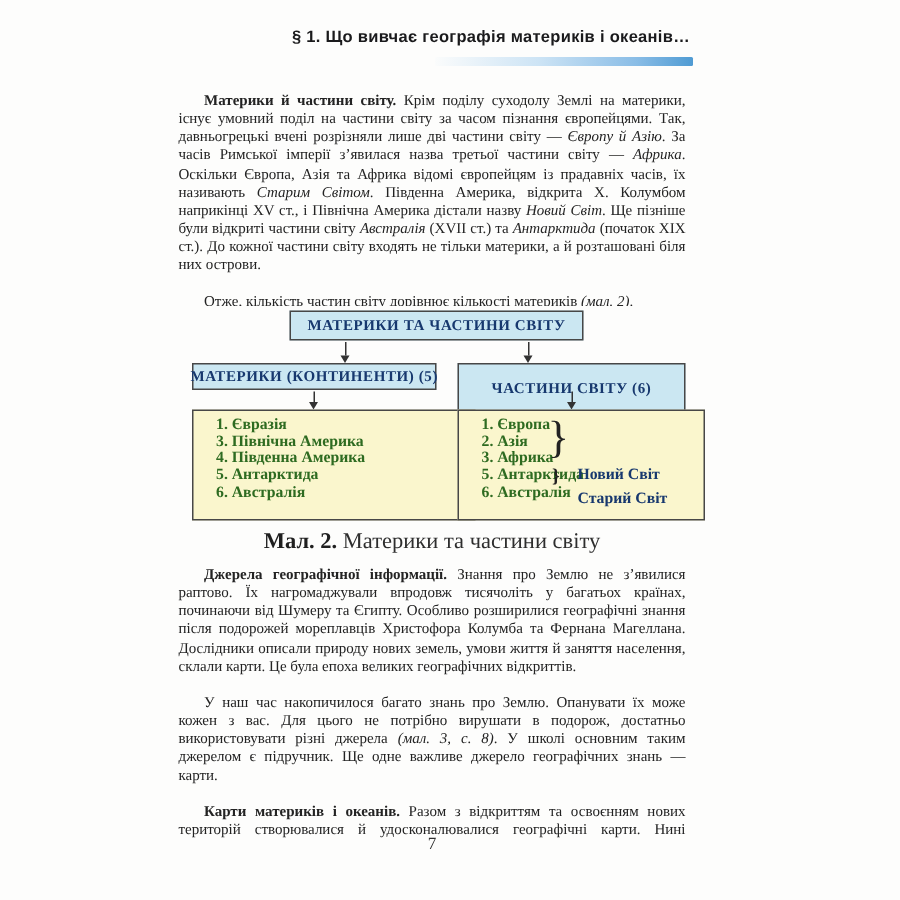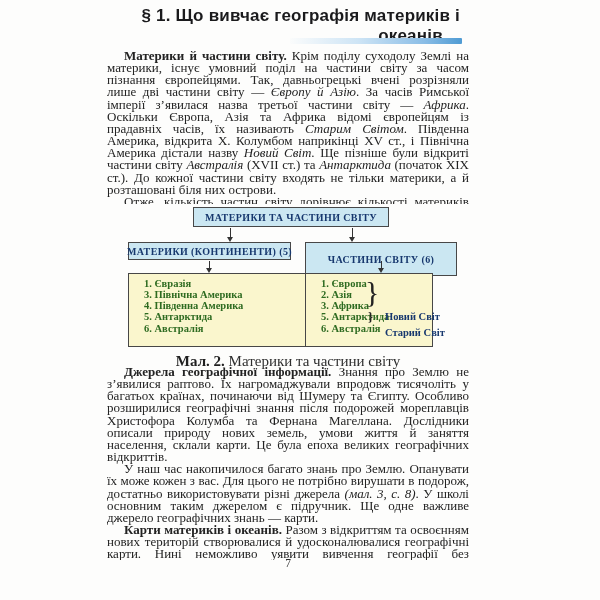--- a/index.html
+++ b/index.html
@@ -3,36 +3,36 @@
 <meta charset="utf-8">
 <style>
   html,body { margin:0; padding:0; background:#ffffff; }
   .page {
     position:relative; width:600px; height:600px; background:#fdfdfc;
     font-family:"Liberation Serif", serif; overflow:hidden;
   }
 
   
   .running-head {
-    position:absolute; left:107px; top:6px; width:353px; text-align:right;
+    position:absolute; left:107px; top:19px; width:353px; text-align:right;
     font-family:"Liberation Sans", sans-serif; font-weight:bold;
-    font-size:17px; color:#1a1a1c; letter-spacing:0.2px;
+    font-size:11px; color:#1a1a1c; letter-spacing:0.2px;
   }
   .accent-bar {
     position:absolute; left:290px; top:38px; width:172px; height:6px;
     background:linear-gradient(90deg, rgba(205,228,245,0.05) 0%, #cde4f5 40%, #8abde6 78%, #4f9bd3 100%);
     border-radius:1px;
   }
 
   
   .text-block { position:absolute; left:107px; width:362px; }
   .text-upper { top:50px; height:154px; overflow:hidden; }
   .text-lower { top:366px; height:194px; overflow:hidden; }
   .para {
-    margin:0; text-align:justify; font-size:13px; line-height:12.15px;
+    margin:12px; text-align:justify; font-size:10px; line-height:12.15px;
     color:#232323;
   }
   .para.indent { text-indent:17px; }
   .b { font-weight:bold; }
   .i { font-style:italic; }
 
   
   .figure { position:absolute; left:107px; top:205px; width:362px; height:162px; }
   .dbox {
     position:absolute; box-sizing:border-box;
@@ -42,21 +42,21 @@
     background:#cbe7f2; color:#17386e; font-weight:bold;
     font-size:10px; letter-spacing:0.4px; white-space:nowrap;
   }
   .root-box  { left:86px;  top:2px;  width:196px; height:20px; font-size:10.5px; letter-spacing:0.8px; }
   .mid-left  { left:21px;  top:37px; width:163px; height:18px; }
   .mid-right { left:198px; top:37px; width:152px; height:34px; letter-spacing:0.7px; }
   .dbox.yellow {
     background:#faf6cd; display:block;
   }
   .yellow-left  { left:21px;  top:68px; width:189px; height:74px; }
-  .yellow-right { left:198px; top:68px; width:128px; height:74px; position:absolute; }
+  .yellow-right { left:198px; top:68px; width:165px; height:74px; position:absolute; }
   .dlist { padding:3.5px 0 0 15px; }
   .dlist .list-item {
     font-size:10.5px; line-height:11.3px; font-weight:bold; color:#2e6b21; white-space:nowrap;
   }
   .arrow { position:absolute; width:1px; background:#333; }
   .arrow::after {
     content:""; position:absolute; left:-3px; bottom:-5px; width:0; height:0;
     border-left:3.5px solid transparent; border-right:3.5px solid transparent;
     border-top:5px solid #333;
   }

